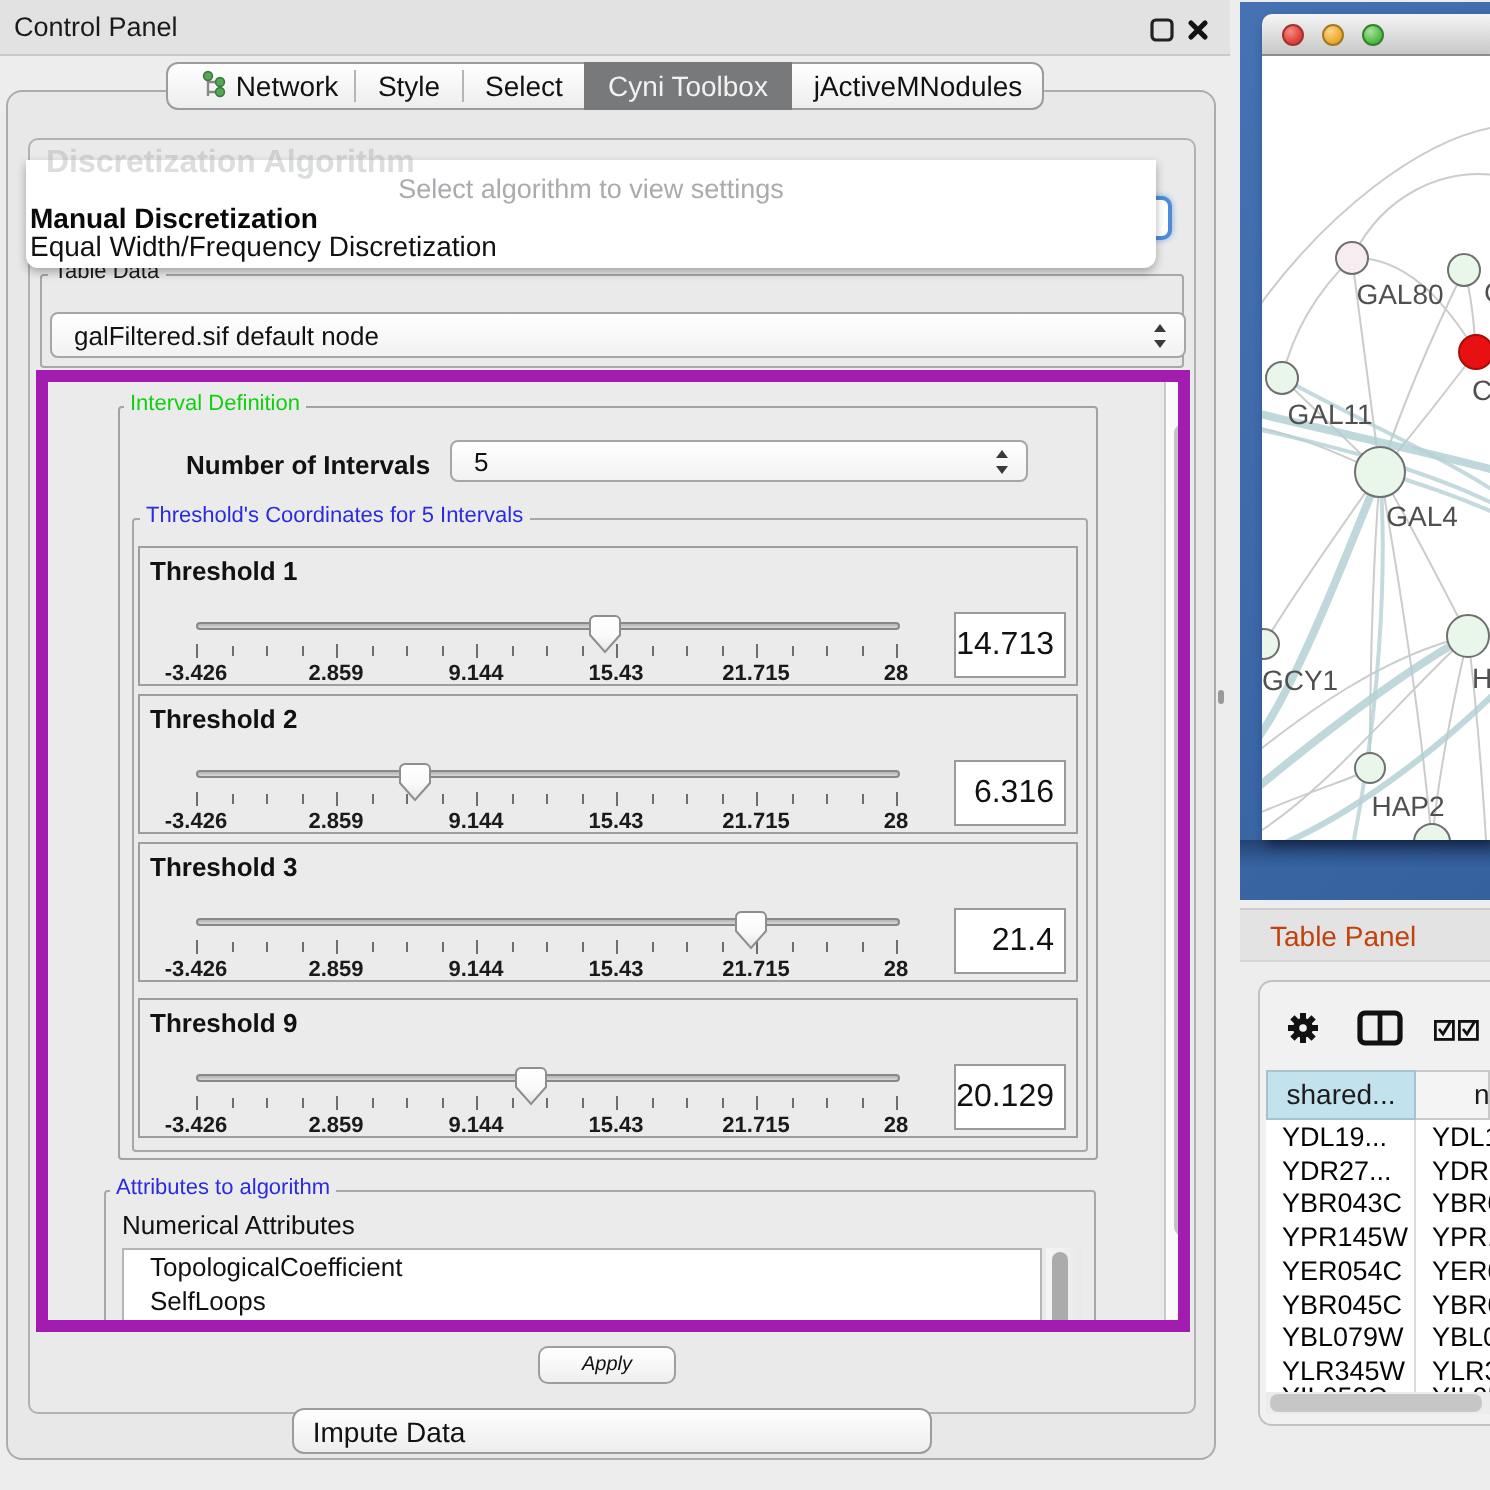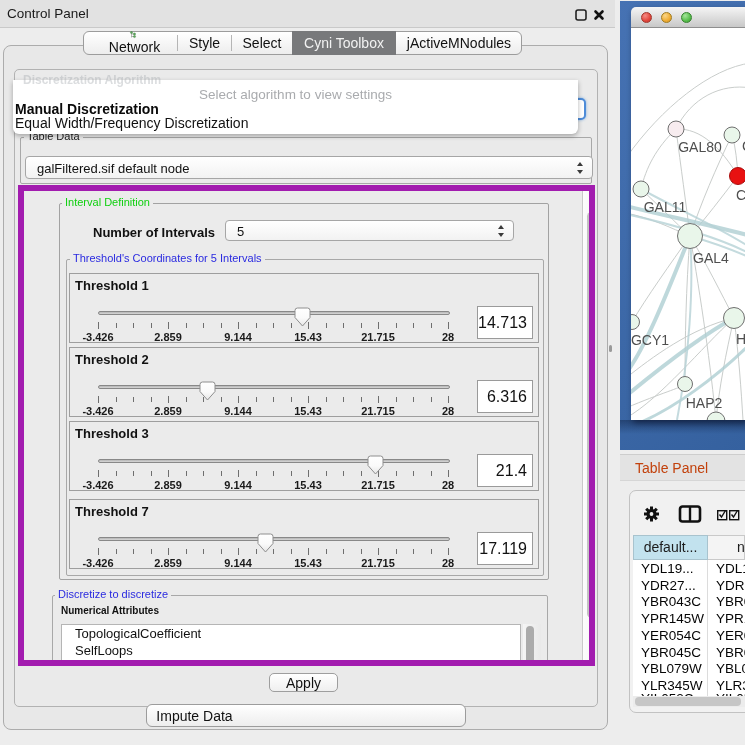--- a/index.html
+++ b/index.html
@@ -6,21 +6,21 @@
 html,body { width:745px; height:745px; background:#EDEDED; font-family:"Liberation Sans", sans-serif; overflow:hidden; }
 .abs { position:absolute; }
 #stage { position:relative; width:745px; height:745px; overflow:hidden; }
 
 #titlebar { left:0; top:0; width:615px; height:28px; background:#E2E2E2; border-bottom:1px solid #C9C9C9; }
 #titlebar .t { position:absolute; left:7px; top:6px; font-size:13.5px; color:#1A1A1A; }
 
 #outer { left:3px; top:45px; width:605px; height:685px; background:#E8E8E8; border:1px solid #ACACAC; border-radius:8px; }
 #tabpanel { left:14px; top:69px; width:584px; height:638px; background:#EAEAEA; border:1px solid #B2B2B2; border-radius:5px; }
 
-.seg { position:absolute; display:flex; align-items:center; justify-content:center; font-size:14px; color:#111;flex-direction:column; }
+.seg { position:absolute; display:flex; align-items:center; justify-content:center; font-size:14px; color:#111; }
 #toptabs { left:83px; top:31px; width:439px; height:24px; background:linear-gradient(#FFFFFF,#EDEDED); border:1px solid #9C9C9C; border-radius:6px; }
 .vsep { position:absolute; top:4px; width:1px; height:16px; background:#B5B5B5; }
 .darkseg { background:#78797B; color:#F2F2F2; }
 
 .gbox { position:absolute; border:1px solid #A8A8A8; border-radius:2px; }
 .gtitle { position:absolute; font-size:11px; background:#EAEAEA; padding:0 3px; white-space:nowrap; }
 
 .combo { position:absolute; background:linear-gradient(#FFFFFF,#F2F2F2); border:1px solid #A6A6A6; border-radius:4px; font-size:13px; color:#111; }
 .combo .txt { position:absolute; left:11px; top:50%; transform:translateY(-50%); }
 .spin { position:absolute; right:7px; top:50%; transform:translateY(-50%); width:9px; height:14px; }
@@ -35,25 +35,25 @@
 .tlabel { position:absolute; left:5px; top:4px; font-size:13px; font-weight:bold; color:#111; }
 .track { position:absolute; left:28px; top:37px; width:352px; height:4px; background:linear-gradient(#B5B5B5,#D8D8D8); border:1px solid #888888; border-radius:3px; }
 .vbox { position:absolute; left:407px; top:32px; width:56px; height:33px; background:#FFF; border:1px solid #9A9A9A; font-size:16px; color:#111; text-align:right; line-height:31px; padding-right:5px; }
 .tick { position:absolute; width:1px; background:#6E6E6E; }
 .tklabel { position:absolute; font-size:11px; font-weight:bold; color:#1A1A1A; transform:translateX(-50%); }
 .thumb { position:absolute; top:33px; }
 
 #attrlist { left:37px; top:433px; width:460px; height:48px; background:#FFF; border:1px solid #B5B5B5; font-size:13px; color:#111; }
 #attrlist div { padding-left:13px; height:17px; line-height:17px; }
 
-#applybtn { left:269px; top:673px; width:69px; height:19px; background:linear-gradient(#FFFFFF,#EFEFEF); border:1px solid #9E9E9E; border-radius:5px; font-size:14px; color:#111; display:flex; align-items:center; justify-content:center; }
+#applybtn { left:269px; top:673px; width:69px; height:19px; background:linear-gradient(#FFFFFF,#EFEFEF); border:1px solid #9E9E9E; border-radius:5px; font-size:10px; color:#111; display:flex; align-items:center; justify-content:center;font-style:italic; }
 #bottabs { left:146px; top:704px; width:320px; height:23px; background:linear-gradient(#FFFFFF,#EDEDED); border:1px solid #9C9C9C; border-radius:6px; }
 
 #popup { left:13px; top:80px; width:565px; height:54px; background:#FFF; border-radius:0 0 6px 6px; box-shadow:0 2px 5px rgba(0,0,0,0.30); }
-#popup .ghost { position:absolute; left:10px; top:-7px; font-size:12px; font-weight:bold; color:rgba(165,170,176,0.40); }
+#popup .ghost { position:absolute; left:10px; top:-7px; font-size:16px; font-weight:bold; color:rgba(165,170,176,0.40); }
 #popup .hint { position:absolute; left:0; right:0; top:7px; text-align:center; font-size:13.5px; color:#A9ABAE; }
 #popup .it1 { position:absolute; left:2px; top:21px; font-size:14px; font-weight:bold; color:#0A0A0A; }
 #popup .it2 { position:absolute; left:2px; top:35px; font-size:14px; color:#111; }
 
 #blueframe { left:620px; top:1px; width:125px; height:449px; background:linear-gradient(135deg,#4672B3,#35619F); }
 #macwin { left:631px; top:7px; width:114px; height:413px; border-radius:5px 0 0 0; overflow:hidden; box-shadow:2px 3px 6px rgba(0,0,20,0.45); }
 #mactitle { position:absolute; left:0; top:0; width:114px; height:21px; background:linear-gradient(#F5F5F5,#C8C8C8); border-bottom:1px solid #8E8E8E; }
 .light { position:absolute; top:5px; width:11px; height:11px; border-radius:50%; }
 #canvas { position:absolute; left:0; top:21px; width:114px; height:392px; background:#FFF; }
 #tpbar { left:620px; top:454px; width:125px; height:27px; background:#E3E3E3; border-top:1px solid #CDCDCD; border-bottom:1px solid #D6D6D6; font-size:14px; color:#c2410c; }
@@ -255,21 +255,21 @@
               <stop offset="0" stop-color="#FFFFFF"></stop>
               <stop offset="0.55" stop-color="#FAFAFA"></stop>
               <stop offset="1" stop-color="#E6E6E6"></stop>
             </linearGradient>
           </defs>
           <path d="M3.5,1 h10 a2.5,2.5 0 0 1 2.5,2.5 v7 L8.5,19 L1,10.5 v-7 A2.5,2.5 0 0 1 3.5,1 z" fill="url(#tg3)" stroke="#8E8E8E" stroke-width="1"></path>
         </svg>
         <div class="vbox">21.4</div>
       </div>
     <div class="trow" style="top:308px;">
-        <div class="tlabel">Threshold 7</div>
+        <div class="tlabel">Threshold 9</div>
         <div class="track"></div>
         <div class="tick" style="left:28px; top:48px; height:7px;"></div>
         <div class="tick" style="left:45.5px; top:49px; height:5px;"></div>
         <div class="tick" style="left:63px; top:49px; height:5px;"></div>
         <div class="tick" style="left:80.5px; top:49px; height:5px;"></div>
         <div class="tick" style="left:98px; top:48px; height:7px;"></div>
         <div class="tick" style="left:115.5px; top:49px; height:5px;"></div>
         <div class="tick" style="left:133px; top:49px; height:5px;"></div>
         <div class="tick" style="left:150.5px; top:49px; height:5px;"></div>
         <div class="tick" style="left:168px; top:48px; height:7px;"></div>
@@ -294,26 +294,26 @@
         <svg class="thumb" style="left:186.95px;" width="17" height="20" viewBox="0 0 17 20">
           <defs>
             <linearGradient id="tg4" x1="0" y1="0" x2="0" y2="1">
               <stop offset="0" stop-color="#FFFFFF"></stop>
               <stop offset="0.55" stop-color="#FAFAFA"></stop>
               <stop offset="1" stop-color="#E6E6E6"></stop>
             </linearGradient>
           </defs>
           <path d="M3.5,1 h10 a2.5,2.5 0 0 1 2.5,2.5 v7 L8.5,19 L1,10.5 v-7 A2.5,2.5 0 0 1 3.5,1 z" fill="url(#tg4)" stroke="#8E8E8E" stroke-width="1"></path>
         </svg>
-        <div class="vbox">17.119</div>
+        <div class="vbox">20.129</div>
       </div>
 
     <div class="gbox" style="left:28px; top:404px; width:496px; height:90px;"></div>
-    <div class="gtitle" style="left:31px; top:397px; color:#2A2AE0; background:#EBEBEB;">Discretize to discretize</div>
-    <div class="abs" style="left:37px; top:414px; font-size:10px; font-weight:bold; color:#111;">Numerical Attributes</div>
+    <div class="gtitle" style="left:31px; top:397px; color:#2A2AE0; background:#EBEBEB;">Attributes to algorithm</div>
+    <div class="abs" style="left:37px; top:414px; font-size:13px; font-weight:normal; color:#111;">Numerical Attributes</div>
     <div class="abs" id="attrlist">
       <div>TopologicalCoefficient</div>
       <div>SelfLoops</div>
     </div>
     <div class="abs" style="left:499px; top:433px; width:18px; height:48px; background:linear-gradient(to right,#F5F5F5,#E9E9E9);"></div>
     <div class="abs" style="left:501.5px; top:435px; width:8px; height:46px; background:#ABABAB; border-radius:4px;"></div>
   </div>
 
   <div class="abs" id="applybtn">Apply</div>
 
@@ -407,21 +407,21 @@
       <path d="M47 2 V16" stroke-width="2.4"></path>
     </g>
     <g stroke="#111" stroke-width="1.4" fill="none">
       <rect x="74.7" y="5.7" width="9" height="9"></rect>
       <path d="M76.5 9.5 L78.5 12 L82.5 5.5"></path>
       <rect x="86.7" y="5.7" width="9" height="9"></rect>
       <path d="M88.5 9.5 L90.5 12 L94.5 5.5"></path>
     </g>
   </svg>
 
-  <div class="abs" id="thead1">default...</div>
+  <div class="abs" id="thead1">shared...</div>
   <div class="abs" id="thead2">n</div>
   <div class="abs" id="tbody">
       <div class="trowt" style="top:0px;">
         <span class="c1">YDL19...</span>
         <span class="c2">YDL19</span>
       </div>
       <div class="trowt" style="top:16.7px;">
         <span class="c1">YDR27...</span>
         <span class="c2">YDR27</span>
       </div>

